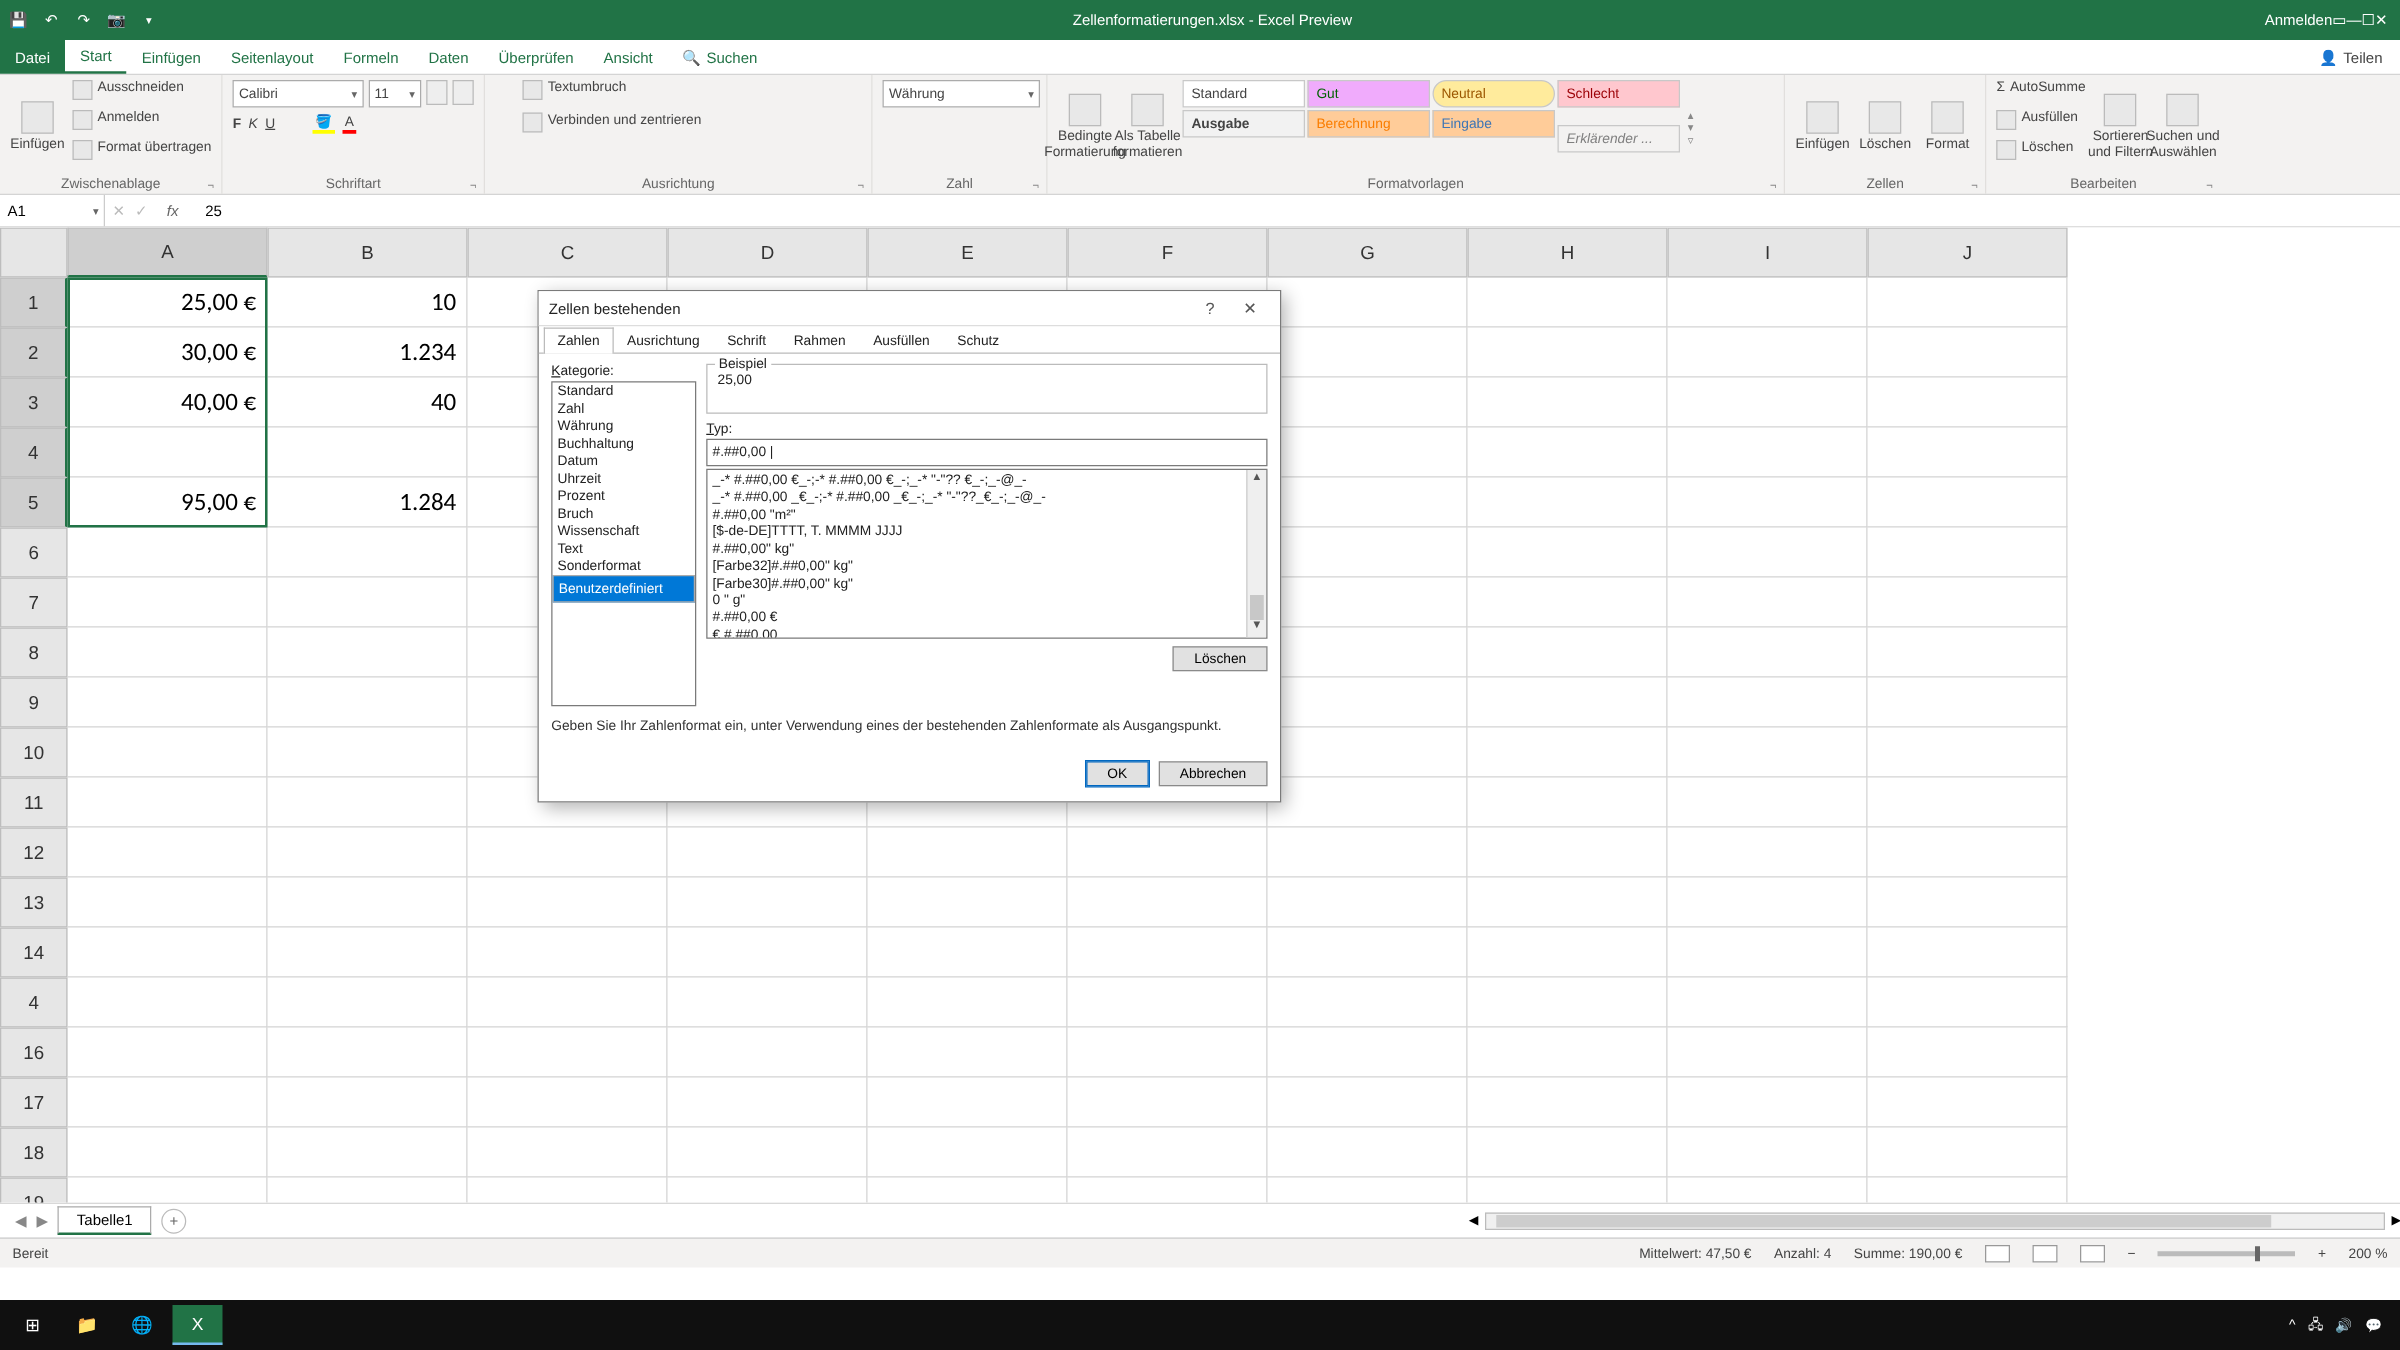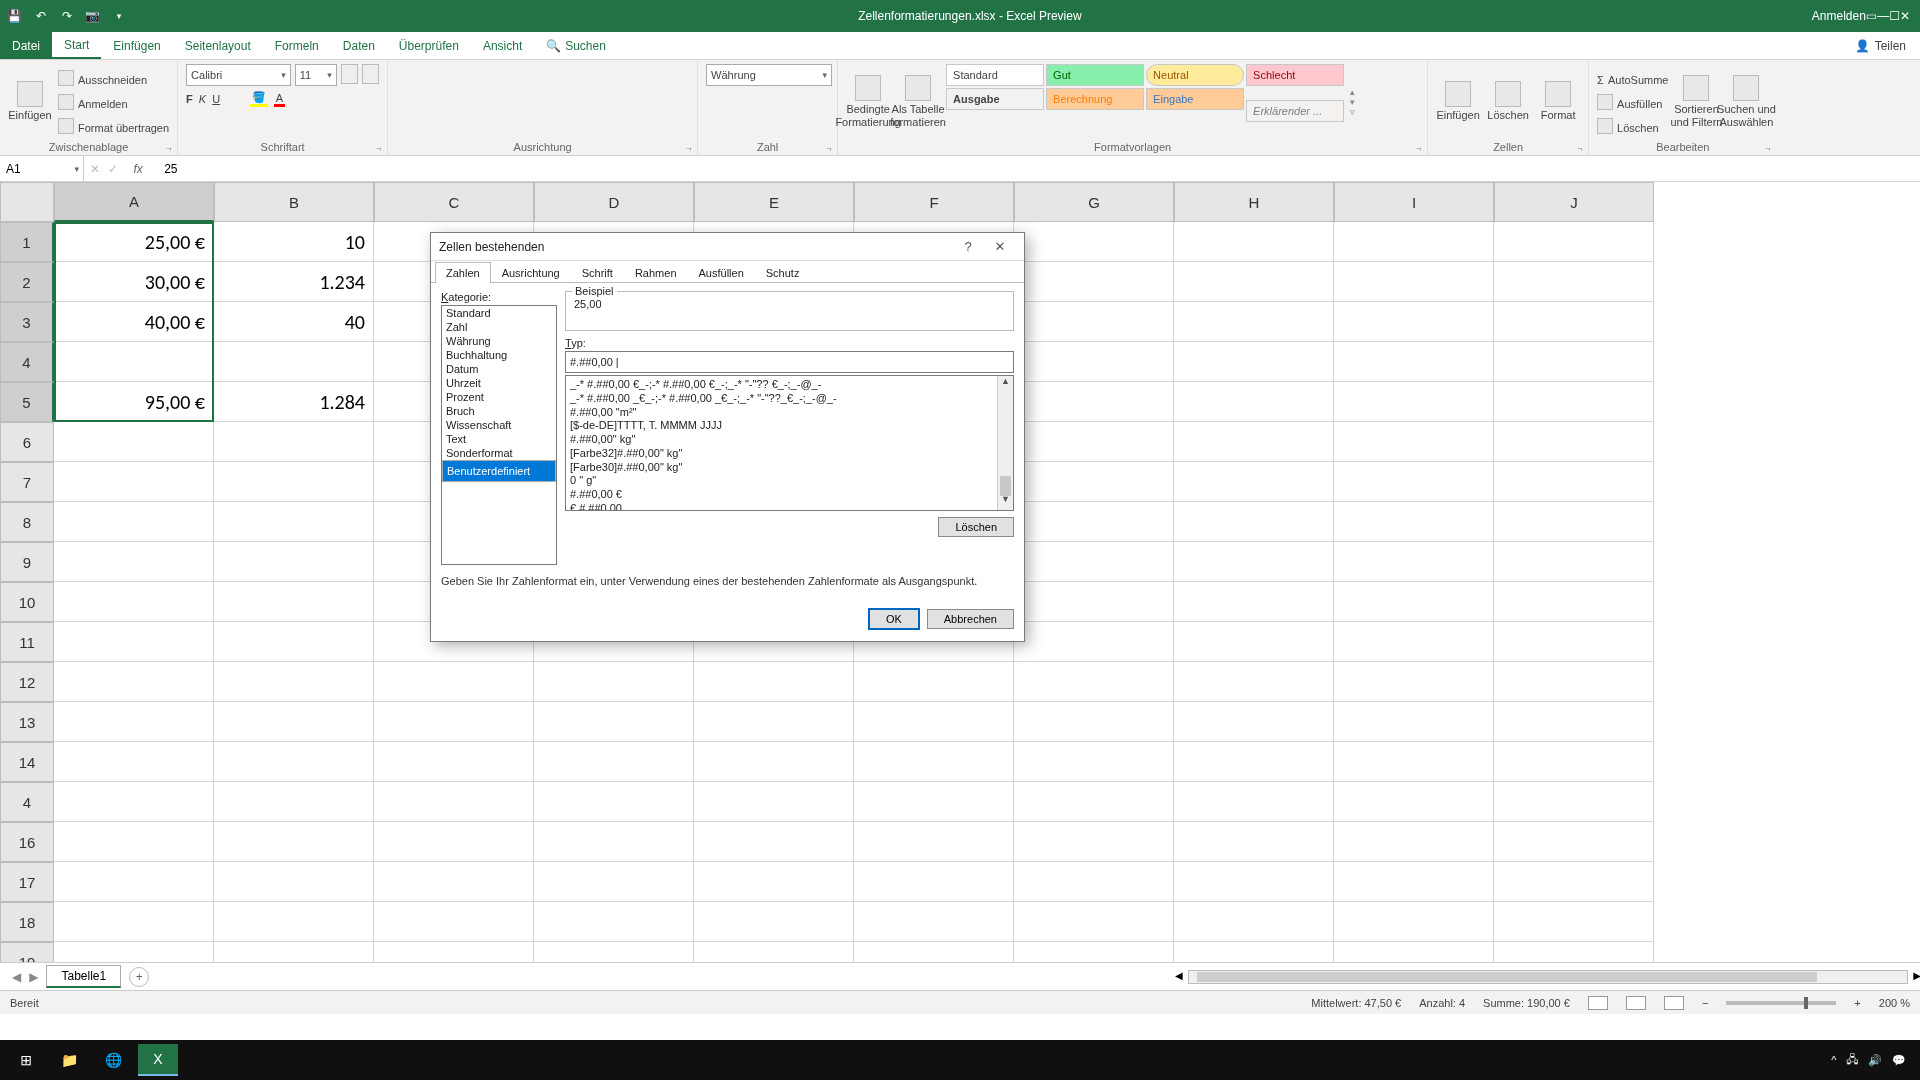--- a/index.html
+++ b/index.html
@@ -22,30 +22,30 @@
 .menutabs .share { padding: 0 14px; display: flex; align-items: center; color: #444; gap:4px;}
 
 
 .ribbon { height: 96px; background: #f3f2f1; border-bottom: 1px solid #d4d4d4; display: flex; font-size: 11px; color: #444; }
 .rgroup { border-right: 1px solid #e1dfdd; padding: 4px 8px 2px 8px; display: flex; flex-direction: column; }
 .rgroup .body { flex: 1; display: flex; gap: 6px; }
 .rgroup .glabel { text-align: center; font-size: 11px; color: #666; padding-top: 2px; position:relative;}
 .rgroup .glabel::after{content:"⌐"; position:absolute; right:-2px; bottom:0; font-size:9px; color:#888; transform:scaleX(-1);}
 .vbtn { display: inline-flex; flex-direction: column; align-items: center; justify-content: center; width: 44px; gap:2px; text-align:center; line-height:1.1; }
 .vbtn .ic { width: 26px; height: 26px; background: #e8e8e8; border: 1px solid #bbb; }
-.minibtn { display: inline-flex; align-items: flex-end; gap: 4px; height: 22px; }
+.minibtn { display: inline-flex; align-items: flex-start; gap: 4px; height: 22px; }
 .minibtn .sq { width: 16px; height: 16px; background: #e8e8e8; border: 1px solid #bbb; }
 .col { display:flex; flex-direction:column; gap:2px; }
 .sel { border:1px solid #ababab; background:#fff; height:22px; display:flex; align-items:center; padding:0 4px; }
 .sel .dd{margin-left:auto;font-size:9px;color:#666;}
 
 
 .cellstyle{border:1px solid #c8c8c8;width:98px;height:22px;display:flex;align-items:center;padding:0 6px;font-size:11px;}
 .cs-std{background:#fff;}
-.cs-gut{background:#86efac;color:#006100;}
+.cs-gut{background:#f0abfc;color:#006100;}
 .cs-neutral{background:#ffeb9c;color:#9c5700;border-radius:11px;}
 .cs-schlecht{background:#ffc7ce;color:#9c0006;}
 .cs-ausgabe{background:#f2f2f2;font-weight:bold;}
 .cs-berechnung{background:#ffcc99;color:#fa7d00;}
 .cs-eingabe{background:#ffcc99;color:#3f76b5;}
 .cs-erkl{font-style:italic;color:#7f7f7f;margin-top:12px;}
 
 
 .fbar { height: 26px; border-bottom: 1px solid #d4d4d4; display: flex; align-items: center; font-size: 12px; }
 .namebox { width: 84px; border-right: 1px solid #ccc; padding-left:6px; display:flex; align-items:center; height:100%; }
@@ -218,20 +218,30 @@
             <span class="sq"></span>
           </div>
         <div style="display:flex;gap:4px">
             <span class="sq"></span>
             <span class="sq"></span>
             <span class="sq"></span>
             <span class="sq"></span>
             <span class="sq"></span>
           </div>
       </div>
+      <div class="col" style="gap:4px">
+        <div class="minibtn">
+            <span class="sq"></span>
+            <span>Textumbruch</span>
+          </div>
+        <div class="minibtn">
+            <span class="sq"></span>
+            <span>Verbinden und zentrieren</span>
+          </div>
+      </div>
     </div>
     <div class="glabel">Ausrichtung</div>
   </div>
 
   <div class="rgroup" style="width:140px">
     <div class="body col" style="gap:4px">
       <div class="sel" style="width:126px">
           <span>Währung</span>
           <span class="dd">▾</span>
         </div>

